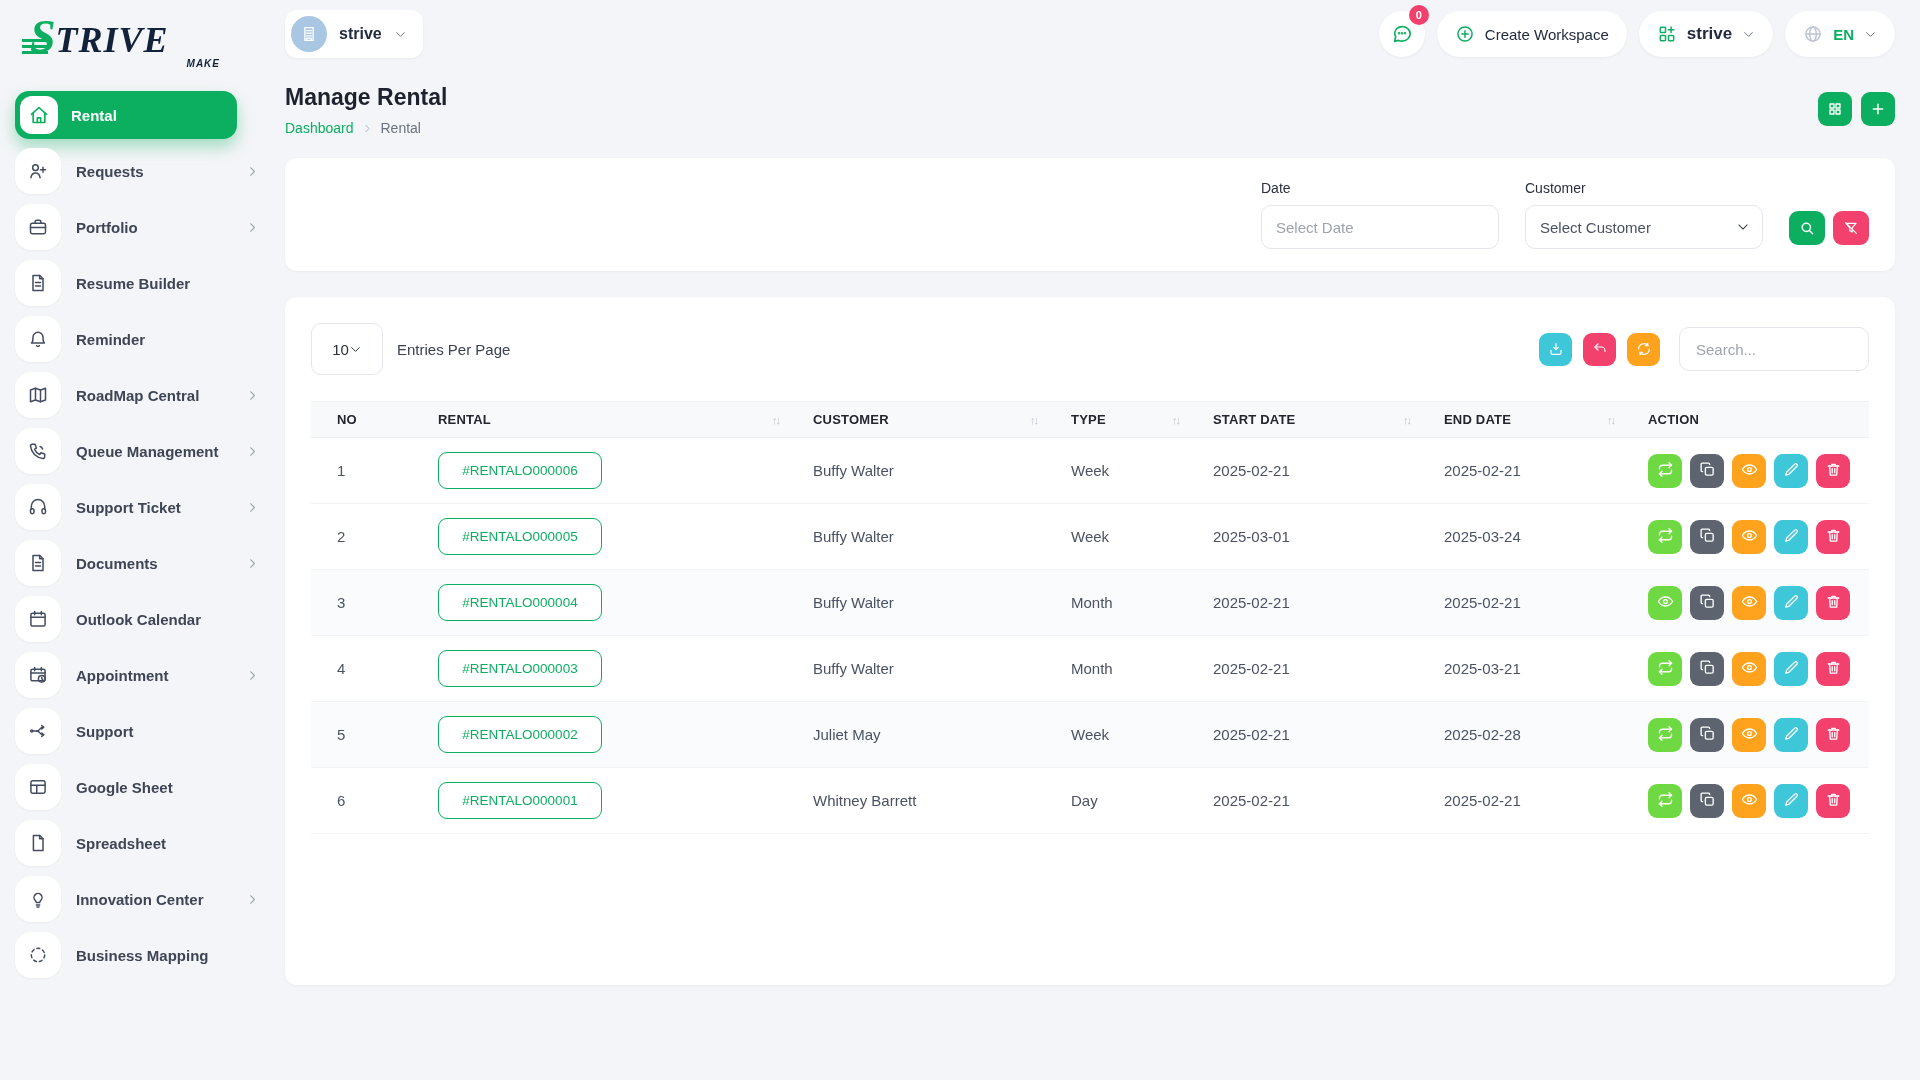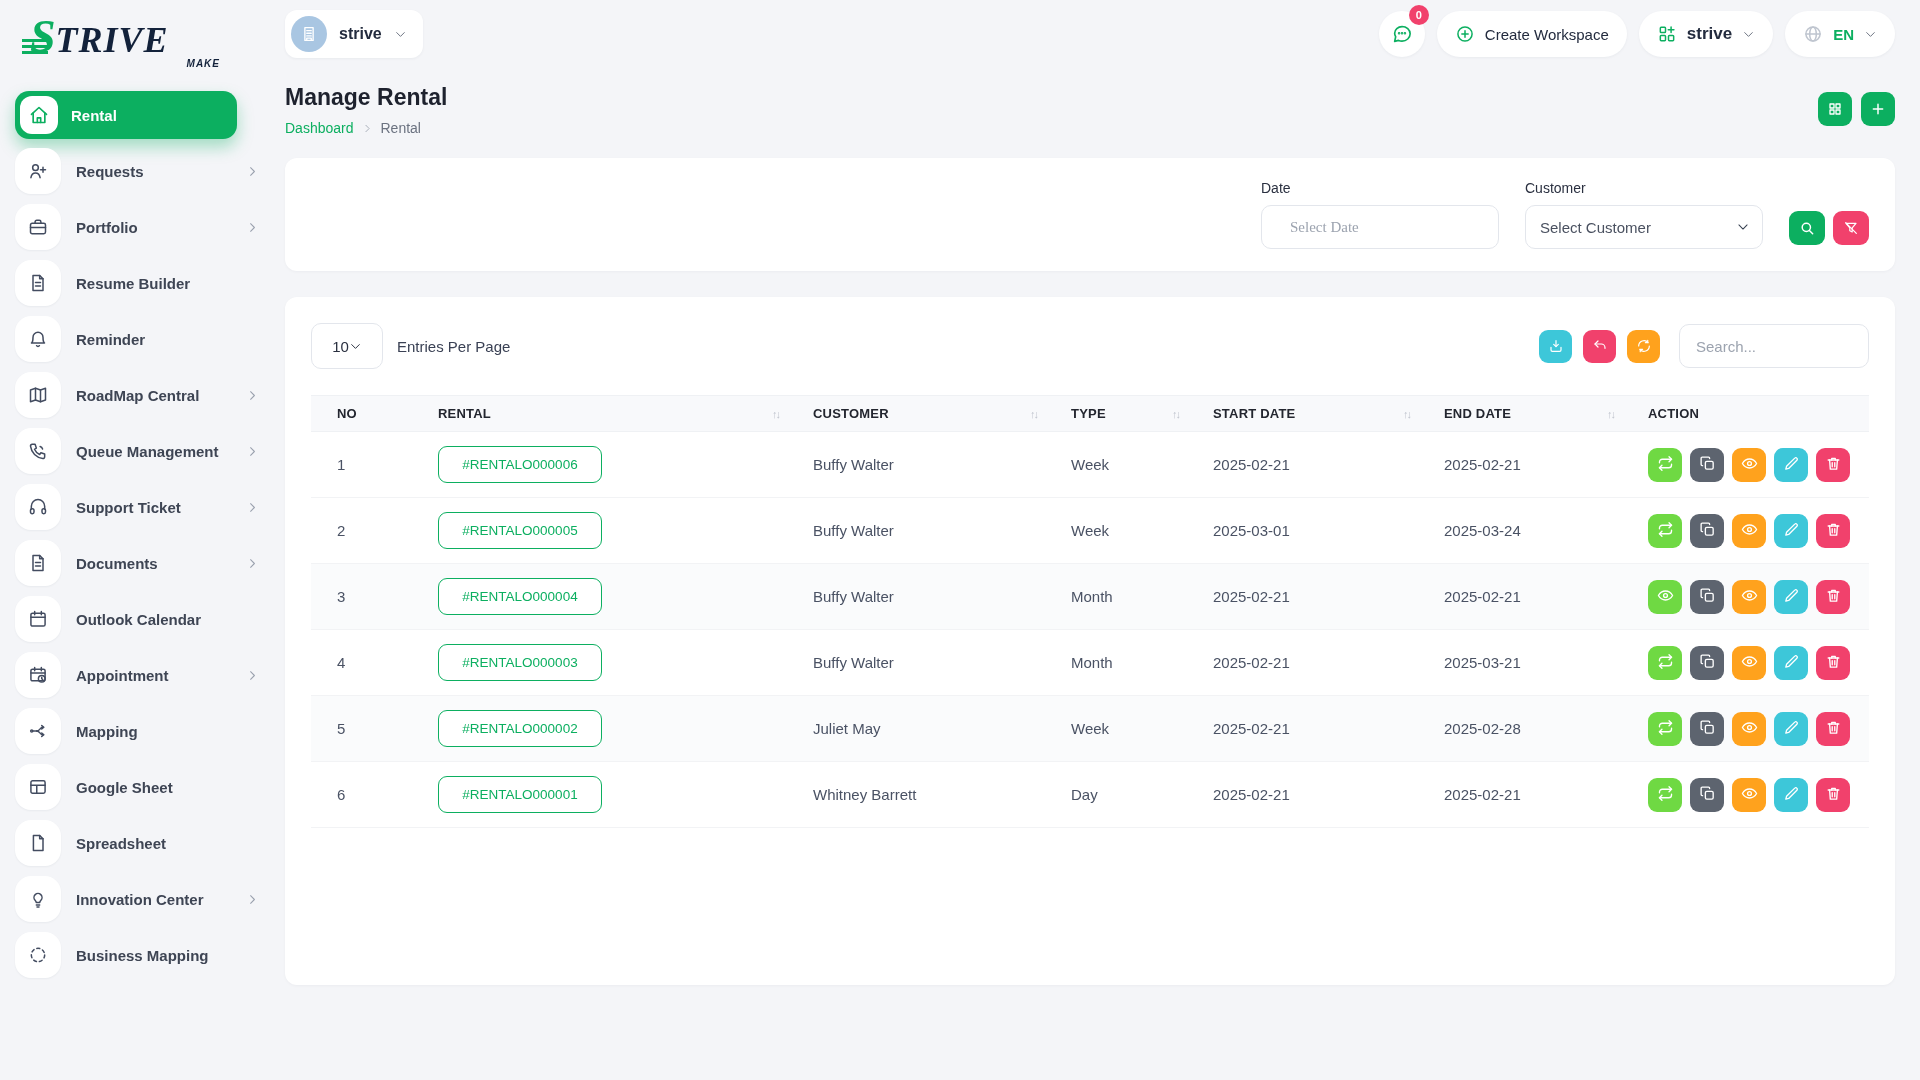--- a/index.html
+++ b/index.html
@@ -54,33 +54,33 @@
   .bc-sep { color:#9AA1AE; display:flex; } .bc-sep svg { width:11px; height:11px; }
   .bc-cur { color:#6B7280; }
   .head-btns { display:flex; gap:9px; margin-top:8px; }
   .sq-btn { width:34px; height:34px; border-radius:9px; background:#0CAF60; color:#fff; display:flex; align-items:center; justify-content:center; cursor:pointer; }
   .sq-btn svg { width:16px; height:16px; }
 
   .card { background:#fff; border-radius:12px; box-shadow:0 1px 3px rgba(20,30,55,.04); }
   .filter-card { margin-top:22px; padding:22px 26px; display:flex; justify-content:flex-end; gap:26px; }
   .f-group { width:238px; }
   .f-label { font-size:14px; font-weight:500; color:#2A3040; margin-bottom:9px; }
-  .f-input { width:100%; height:44px; border:1px solid #E3E6EC; border-radius:10px; padding:0 28px; font-size:15px; font-family:Liberation Serif, serif; color:#374151; outline:none; background:#fff; }
+  .f-input { width:100%; height:44px; border:1px solid #E3E6EC; border-radius:10px; padding:0 14px; font-size:15px; font-family:Liberation Sans, sans-serif; color:#374151; outline:none; background:#fff; }
   .f-input::placeholder { color:#9CA3AF; }
   .f-select { width:100%; height:44px; border:1px solid #E3E6EC; border-radius:10px; padding:0 12px 0 14px; display:flex; align-items:center; justify-content:space-between; font-size:15px; color:#4A5160; cursor:pointer; }
   .f-select .chev svg { width:14px; height:14px; color:#374151; }
   .f-btns { display:flex; gap:8px; margin-top:31px; }
   .a-btn { width:36px; height:34px; border-radius:9px; display:flex; align-items:center; justify-content:center; color:#fff; cursor:pointer; }
   .a-btn svg { width:16px; height:16px; }
   .a-green { background:#0CAF60; }
   .a-pink { background:#F1416C; }
 
   .table-card { margin-top:26px; padding:26px; height:688px; }
   .tc-controls { display:flex; align-items:center; }
-  .entries-select { width:72px; height:46px; border:1px solid #E3E6EC; border-radius:10px; display:flex; align-items:center; justify-content:center; gap:0; font-size:15px; color:#2A3040; cursor:pointer; }
+  .entries-select { width:72px; height:52px; border:1px solid #E3E6EC; border-radius:10px; display:flex; align-items:center; justify-content:center; gap:0; font-size:15px; color:#2A3040; cursor:pointer; }
   .entries-select .chev svg { width:13px; height:13px; color:#2A3040; }
   .entries-label { margin-left:14px; font-size:15px; font-weight:500; color:#3A4154; }
   .tc-right { margin-left:auto; display:flex; align-items:center; gap:11px; }
   .t-btn { width:33px; height:33px; border-radius:9px; display:flex; align-items:center; justify-content:center; color:#fff; cursor:pointer; }
   .t-btn svg { width:16px; height:16px; }
   .t-cyan { background:#3DC7D9; } .t-pink { background:#F1416C; } .t-orange { background:#FFA21D; }
   .search-input { width:190px; height:44px; border:1px solid #E3E6EC; border-radius:10px; margin-left:8px; padding:0 16px; font-size:15px; font-family:"Liberation Sans", sans-serif; color:#374151; outline:none; }
   .search-input::placeholder { color:#9CA3AF; }
 
   table.tbl { width:100%; border-collapse:collapse; table-layout:fixed; margin-top:26px; }
@@ -261,21 +261,21 @@
         <span class="side-ico">
           <svg viewBox="0 0 24 24" fill="none" stroke="currentColor" stroke-width="1.8" stroke-linecap="round" stroke-linejoin="round">
             <circle cx="4.5" cy="12" r="1.3"></circle>
             <path d="M6 12h4.5"></path>
             <path d="M10.5 12c4 0 3.5-4.5 7.5-4.5"></path>
             <path d="M10.5 12c4 0 3.5 4.5 7.5 4.5"></path>
             <path d="m16.5 5.5 2.5 2-2.5 2"></path>
             <path d="m16.5 14.5 2.5 2-2.5 2"></path>
           </svg>
         </span>
-        <span class="side-label">Mapping</span>
+        <span class="side-label">Support</span>
       </div>
       <div class="side-item">
         <span class="side-ico">
           <svg viewBox="0 0 24 24" fill="none" stroke="currentColor" stroke-width="1.8" stroke-linecap="round" stroke-linejoin="round">
             <rect x="3.5" y="4.5" width="17" height="15" rx="2"></rect>
             <path d="M3.5 10h17M10.5 10v9.5"></path>
           </svg>
         </span>
         <span class="side-label">Google Sheet</span>
       </div>

